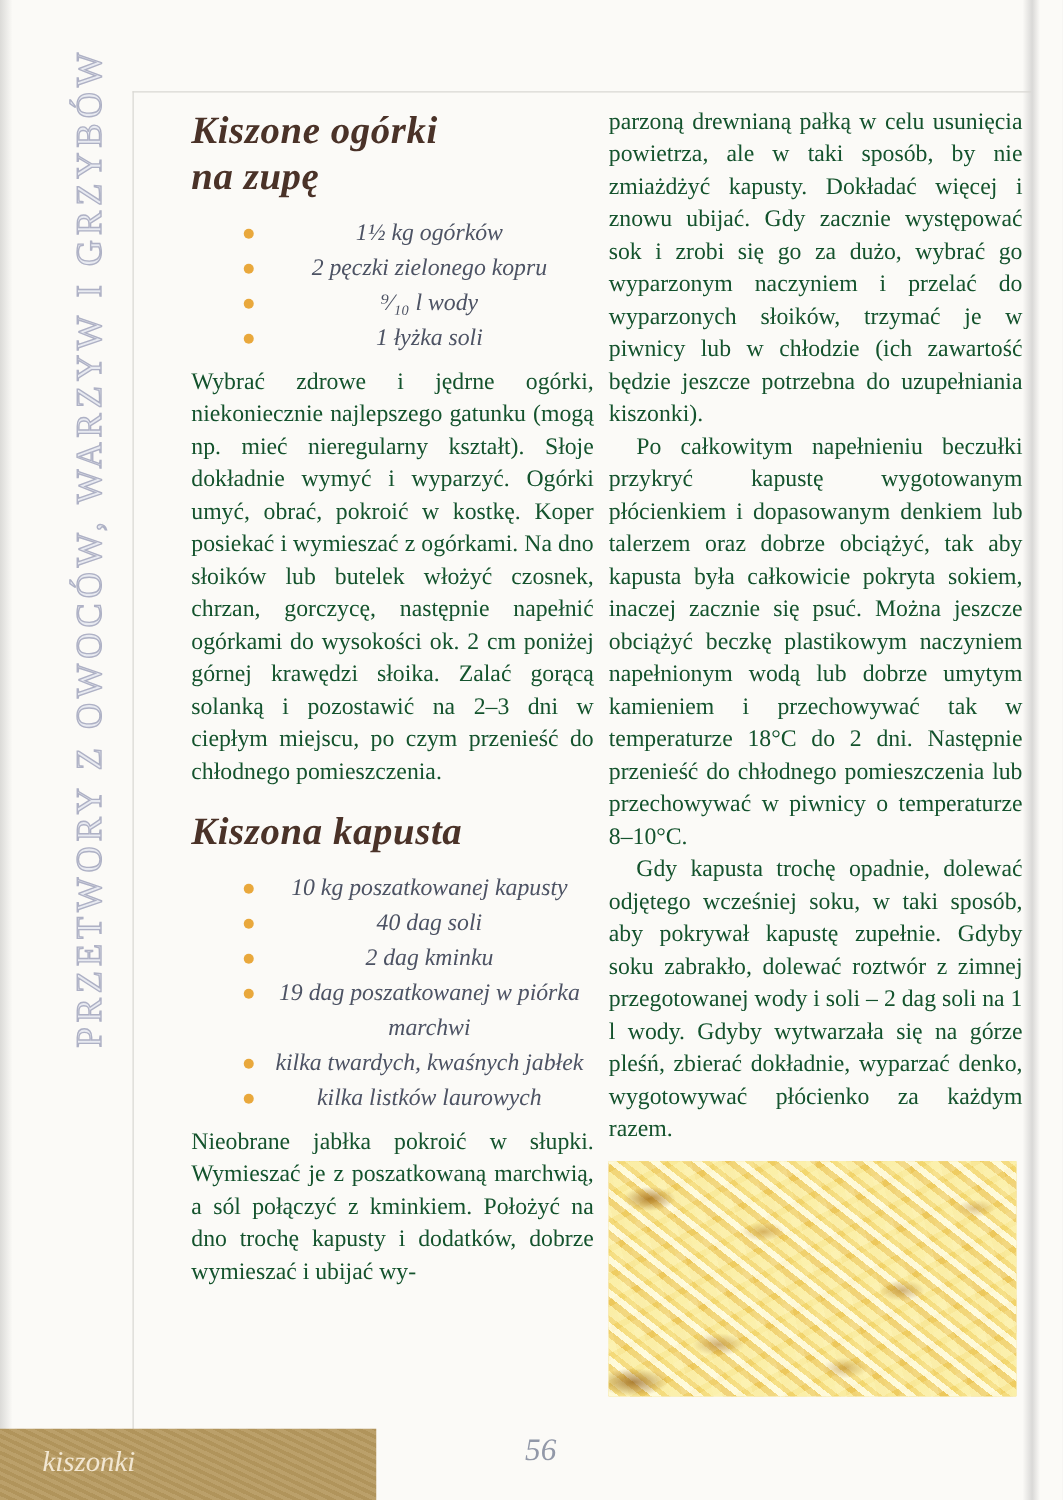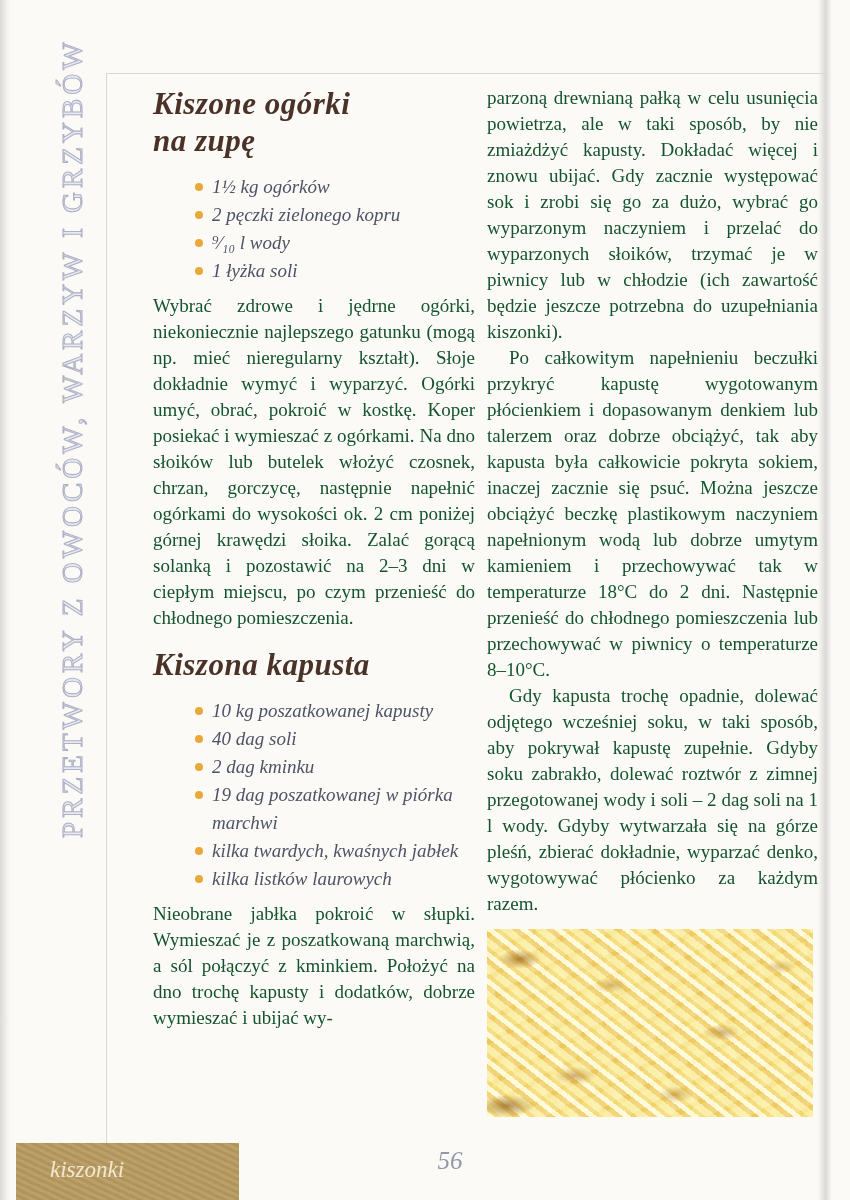--- a/index.html
+++ b/index.html
@@ -47,21 +47,21 @@
     margin: 0; padding: 0;
     font-style: italic; font-weight: bold;
     font-size: 31px; line-height: 37px;
     color: #4a3228; letter-spacing: 0.5px;
   }
   h2.recipe-title span { display: block; }
   h2.second { margin-top: 15px; }
 
   ul.ingredients {
     list-style: none;
-    margin: 14px 0 0 0; padding: 0 0 0 42px;
+    margin: 14px 0 0 0; padding: 0 0 0 42px; text-align: center;
   }
   ul.ingredients li {
     position: relative;
     font-style: italic;
     font-size: 19px; line-height: 28px;
     color: #4d5364;
     padding-left: 17px;
   }
   ul.ingredients li::before {
     content: "";
@@ -103,34 +103,35 @@
     font-weight: bold; font-size: 76px; letter-spacing: 2px;
     color: rgba(255,255,255,0.55);
     text-shadow: 3px 4px 6px rgba(135,135,140,0.5);
     white-space: nowrap;
     pointer-events: none;
     z-index: 5;
   }
 
   
   .footer-tab {
-    position: absolute; left: 16px; top: 1143px; width: 223px; height: 57px;
+    position: absolute; left: 0; top: 1143px; width: 258px; height: 57px;
     background:
       repeating-linear-gradient(25deg, rgba(255,255,255,0.07) 0 3px, rgba(90,70,30,0.06) 3px 6px),
       #b6995f;
     z-index: 6;
+    padding-left: 43px;
   }
   .footer-tab .tab-label {
     position: absolute; left: 34px; top: 14px;
     font-style: italic; font-size: 23px;
     color: #f2e7d2;
   }
   .page-number {
     position: absolute; left: 420px; top: 1147px; width: 60px;
-    font-style: italic; font-size: 25px; text-align: center;
+    font-style: italic; font-size: 25px; text-align: left;
     color: #9298a8;
     z-index: 6;
   }
 </style>
 </head>
 <body>
 
 <div class="page">
 
   <div class="edge-left"></div>

